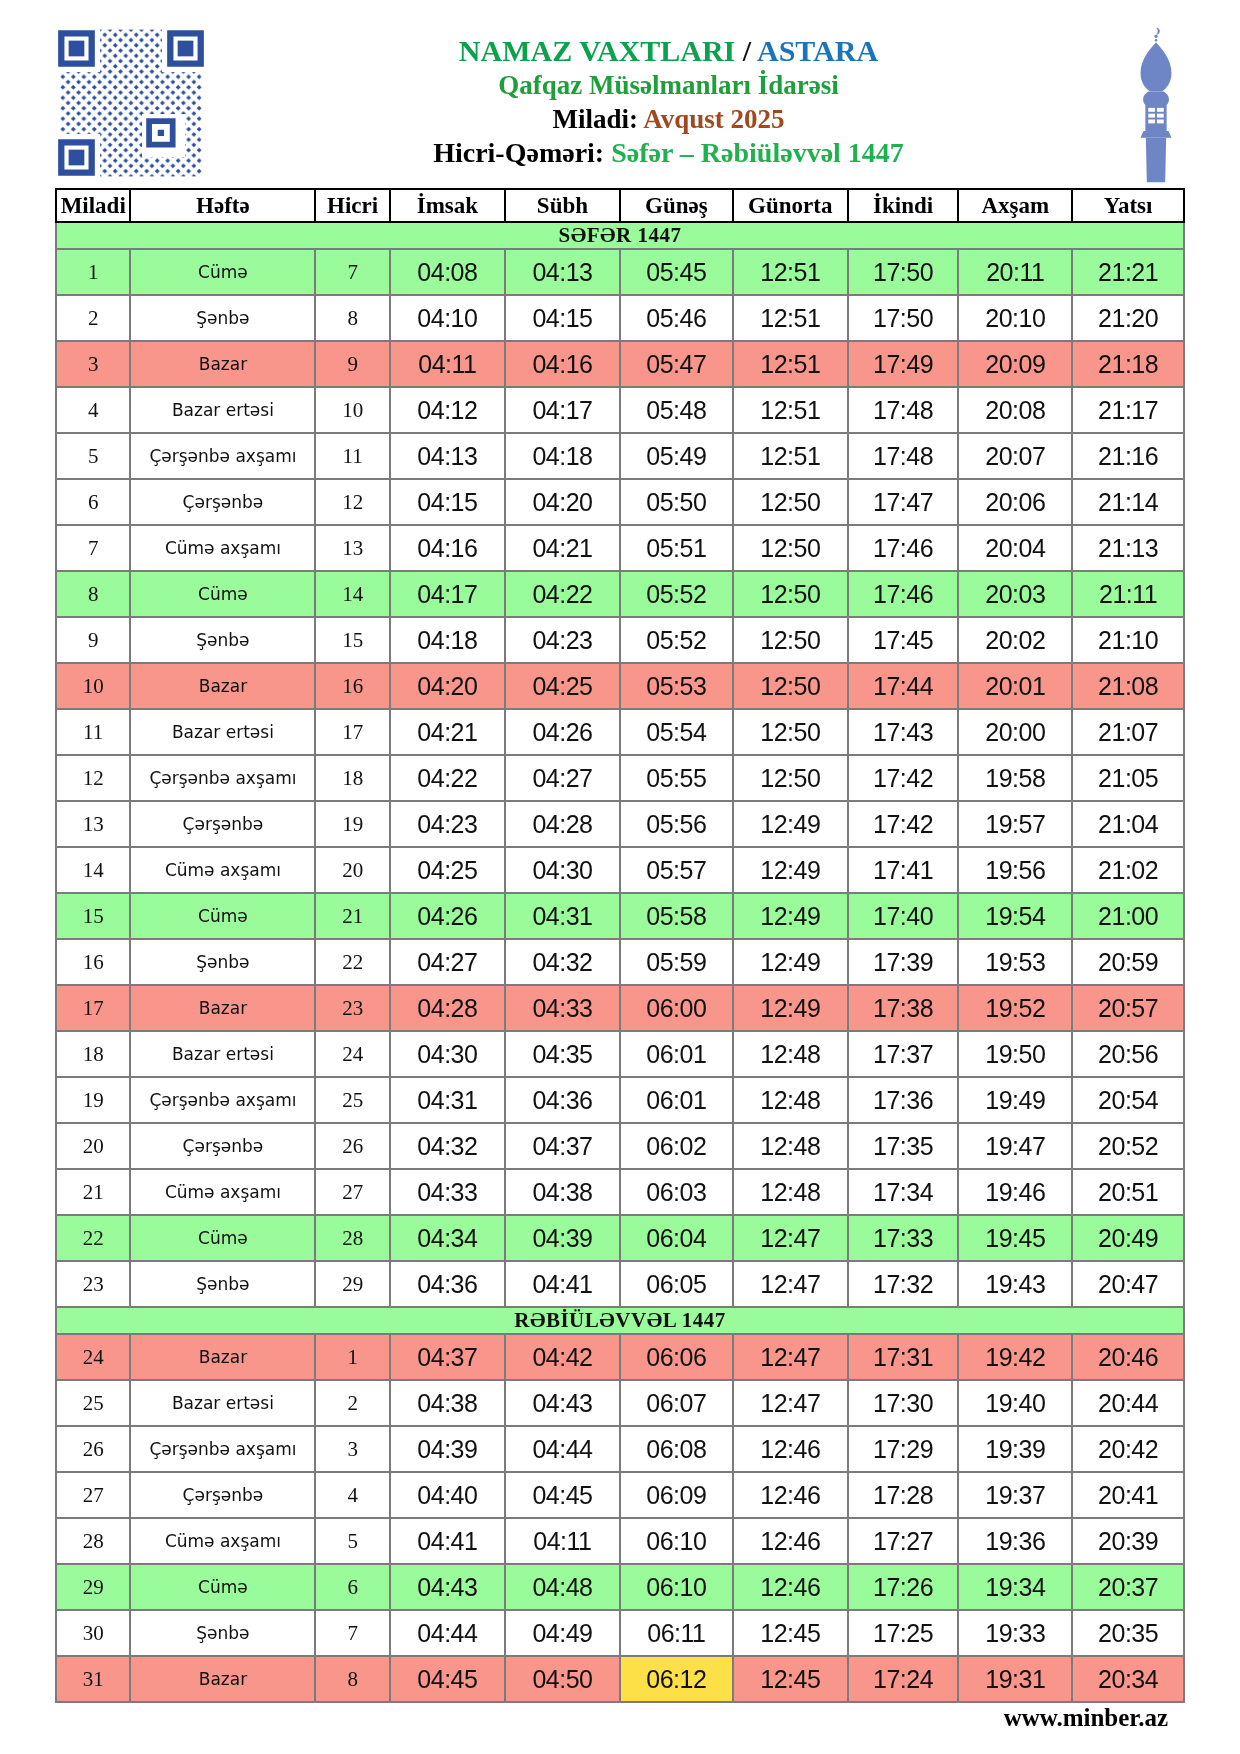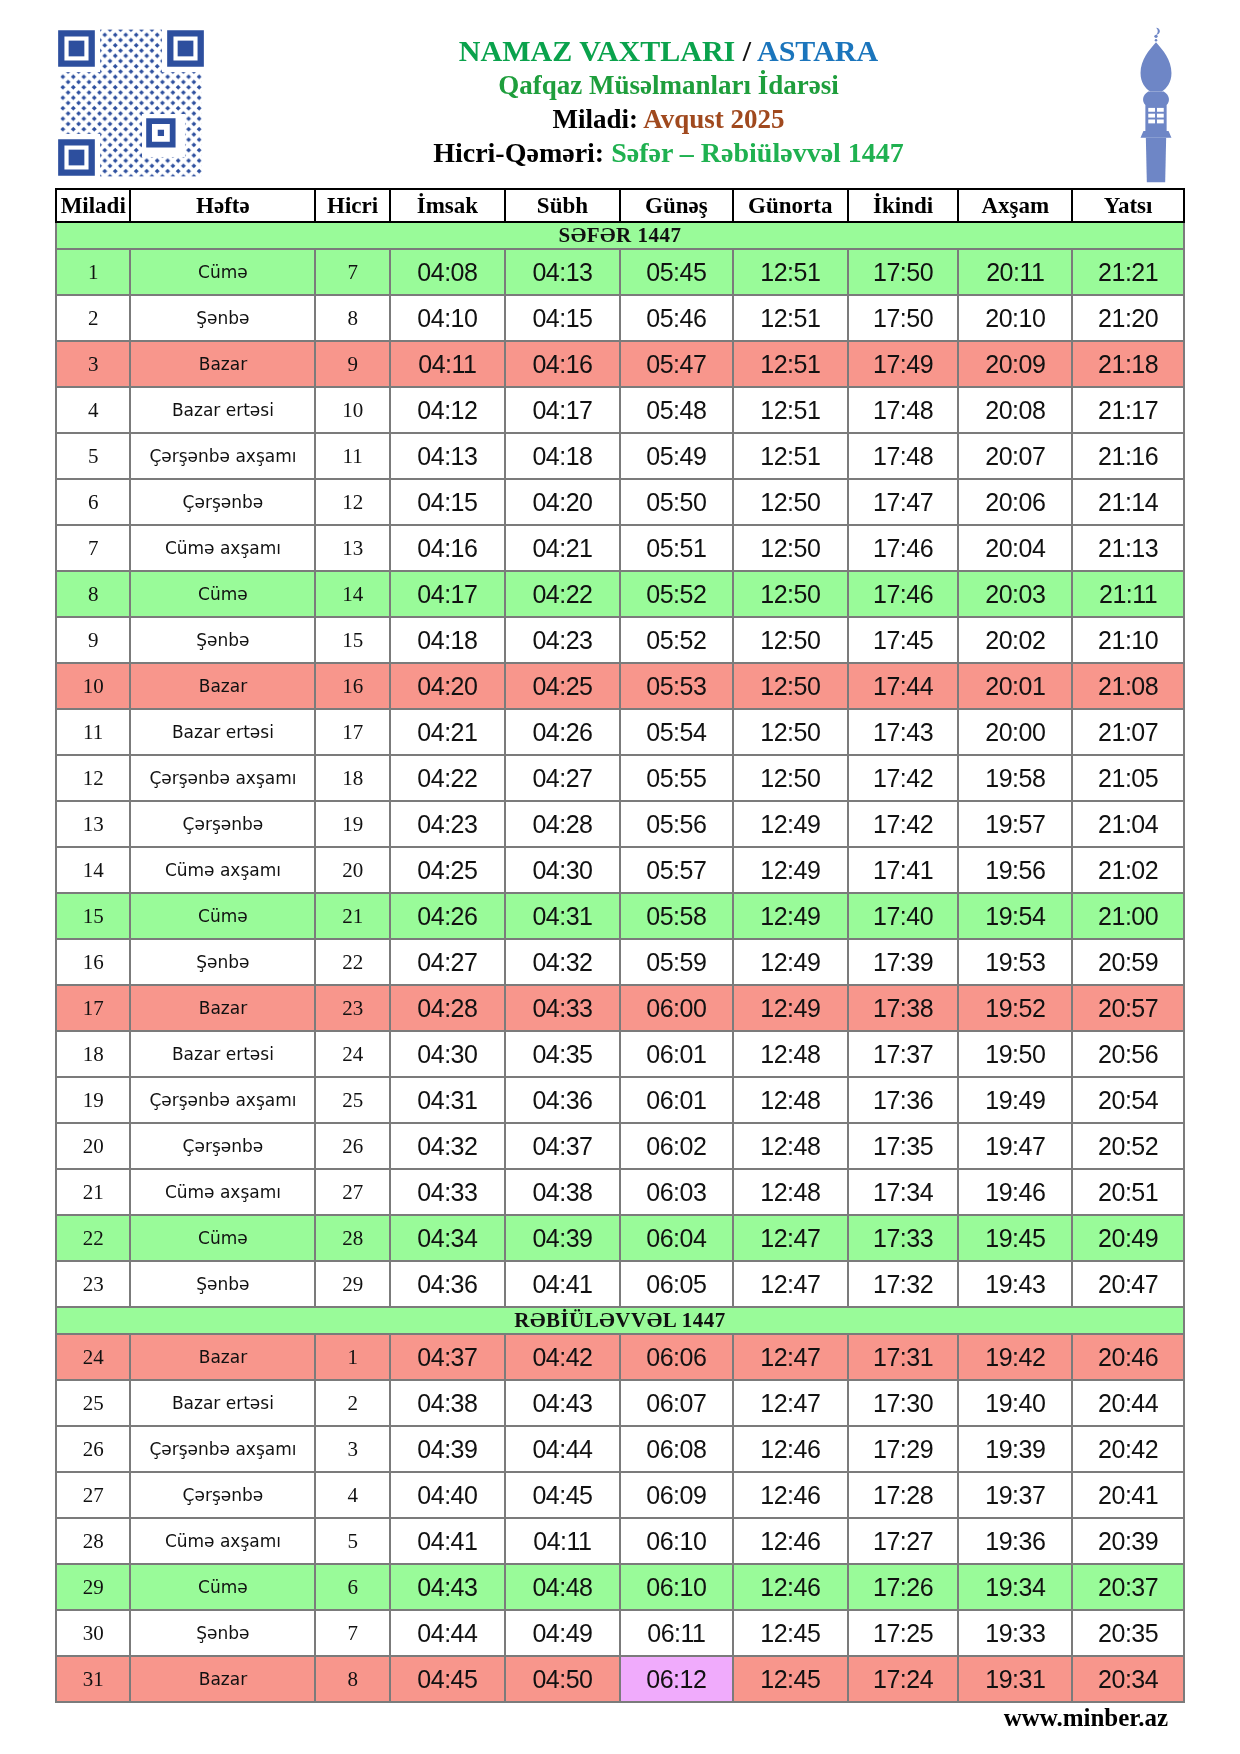--- a/index.html
+++ b/index.html
@@ -562,21 +562,21 @@
           <td class="time">17:25</td>
           <td class="time">19:33</td>
           <td class="time">20:35</td>
         </tr>
         <tr class="data-row sunday">
           <td class="num" style="background: rgb(248, 150, 140);">31</td>
           <td class="day" style="background: rgb(248, 150, 140);">Bazar</td>
           <td class="num" style="background: rgb(248, 150, 140);">8</td>
           <td class="time" style="background: rgb(248, 150, 140);">04:45</td>
           <td class="time" style="background: rgb(248, 150, 140);">04:50</td>
-          <td class="time" style="background: #f0abfc;">06:12</td>
+          <td class="time" style="background: #fde047;">06:12</td>
           <td class="time" style="background: rgb(248, 150, 140);">12:45</td>
           <td class="time" style="background: rgb(248, 150, 140);">17:24</td>
           <td class="time" style="background: rgb(248, 150, 140);">19:31</td>
           <td class="time" style="background: rgb(248, 150, 140);">20:34</td>
         </tr>
       </tbody>
   </table>
 
   <div class="footer">www.minber.az</div>
 

